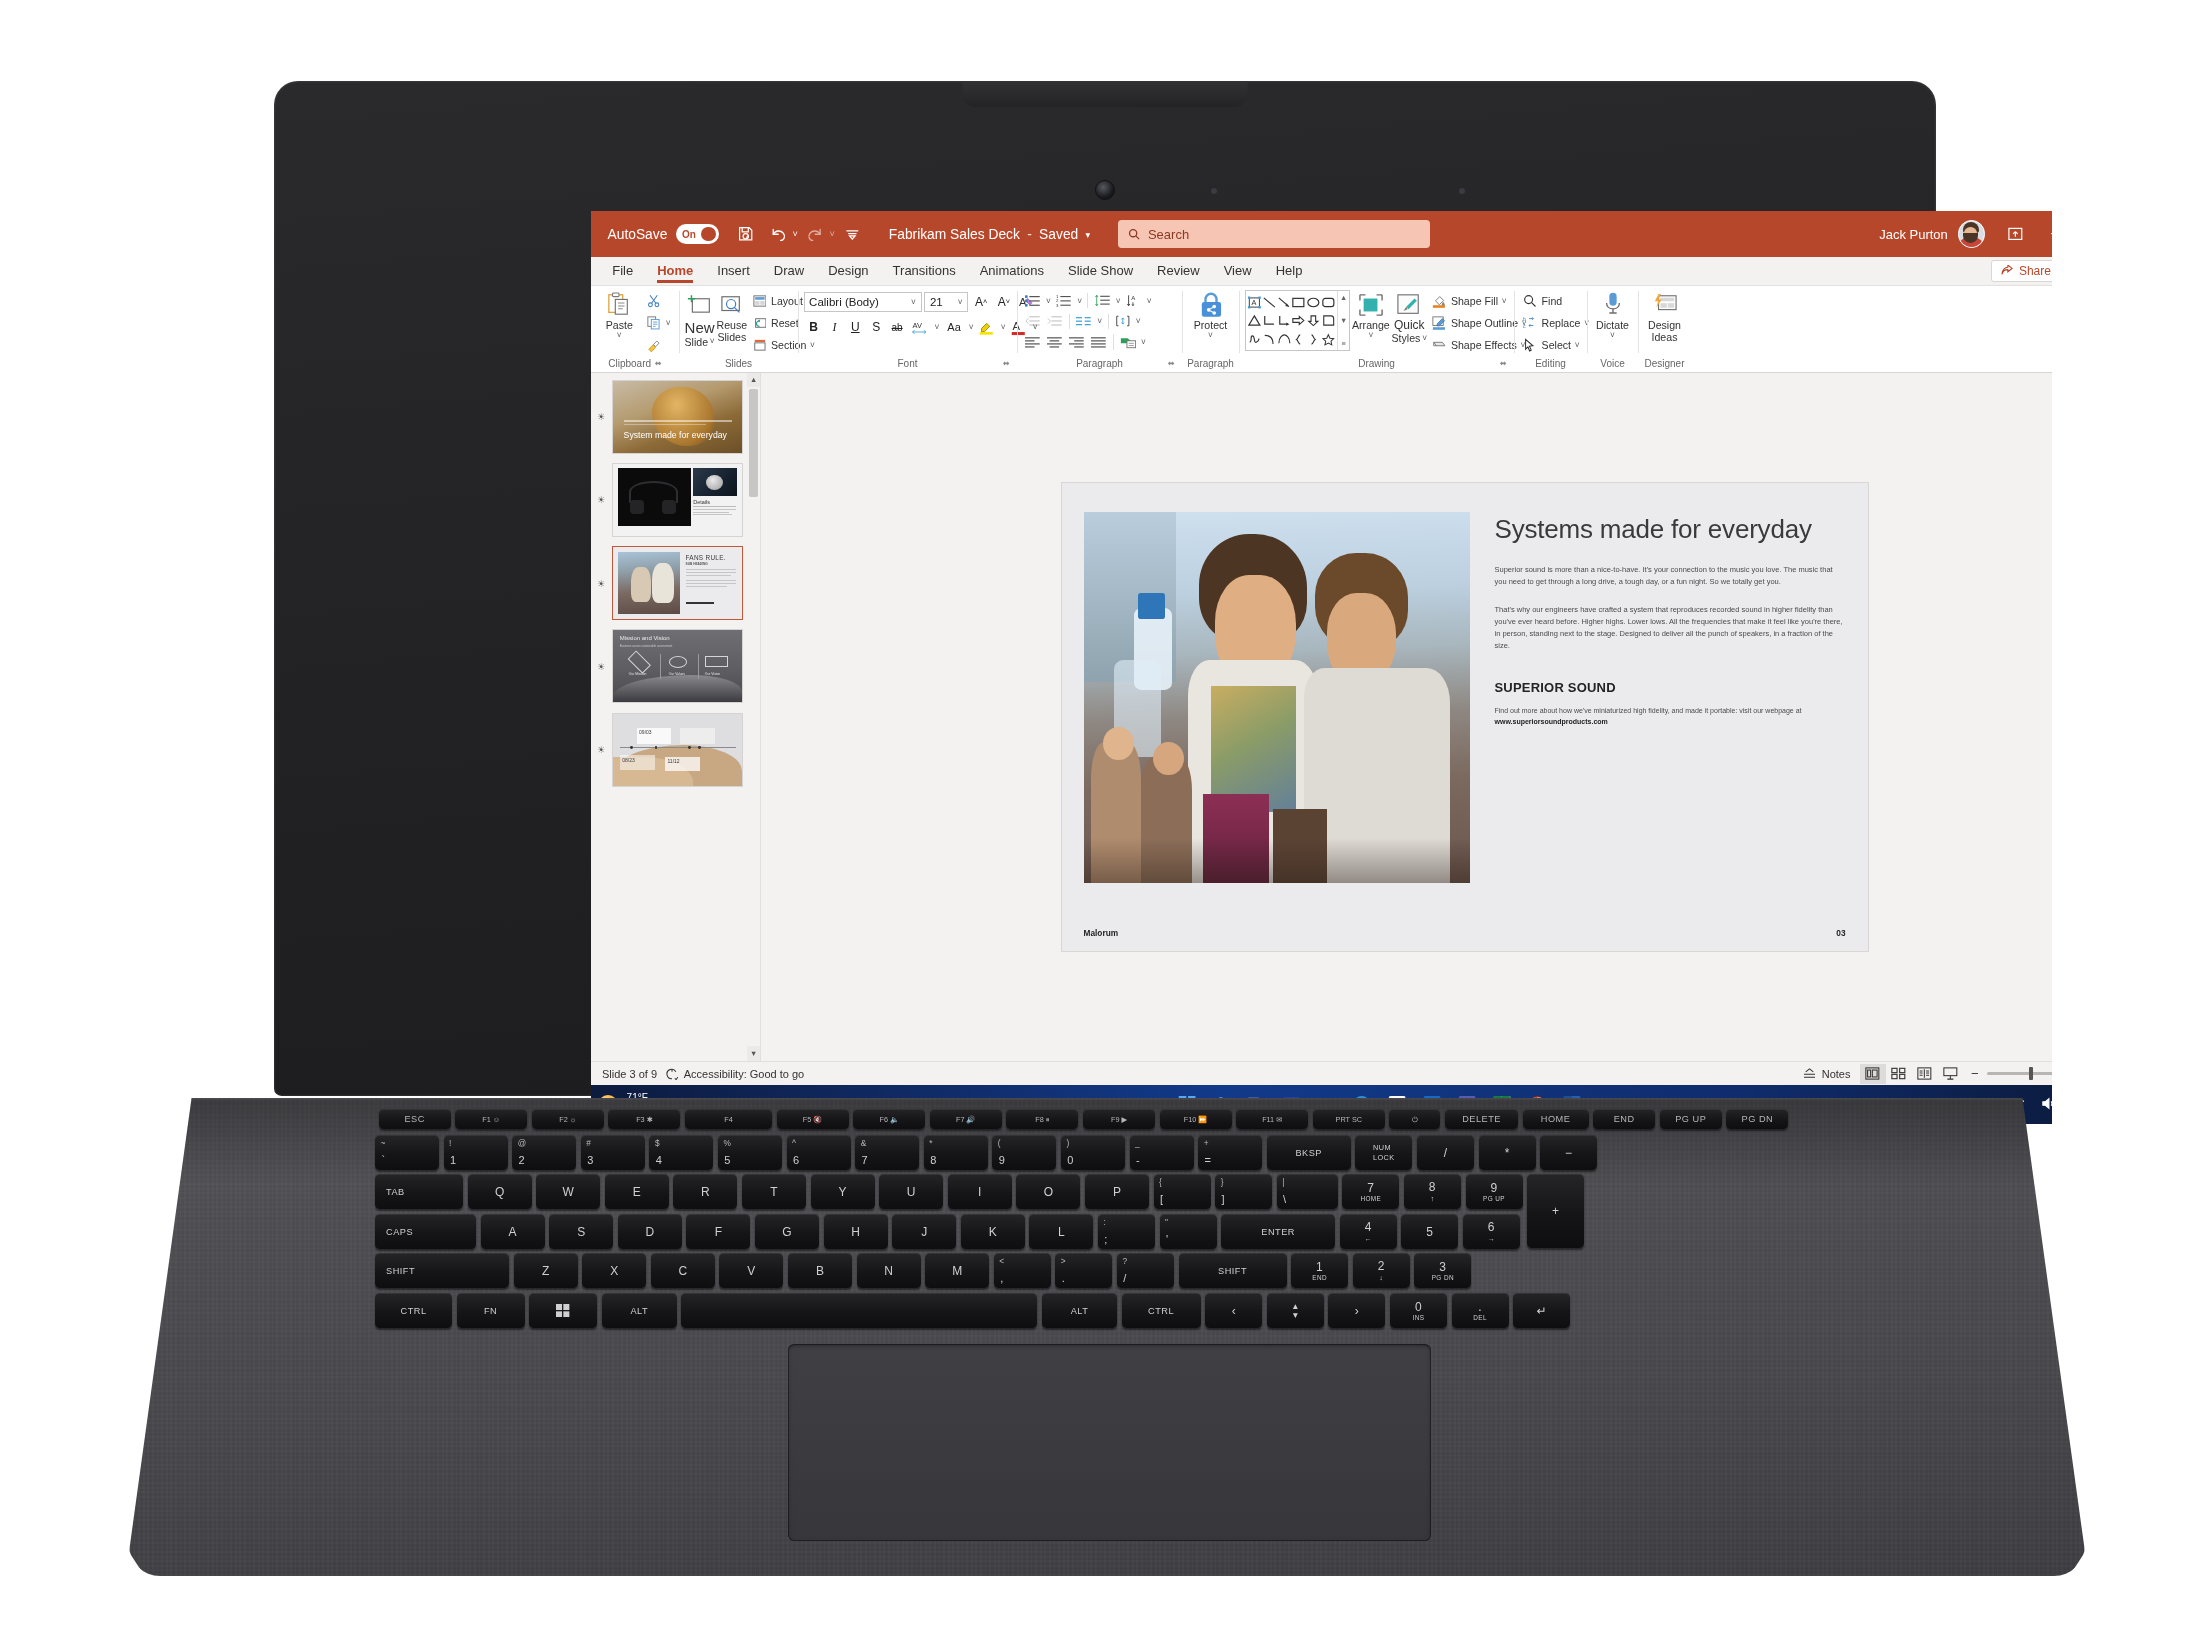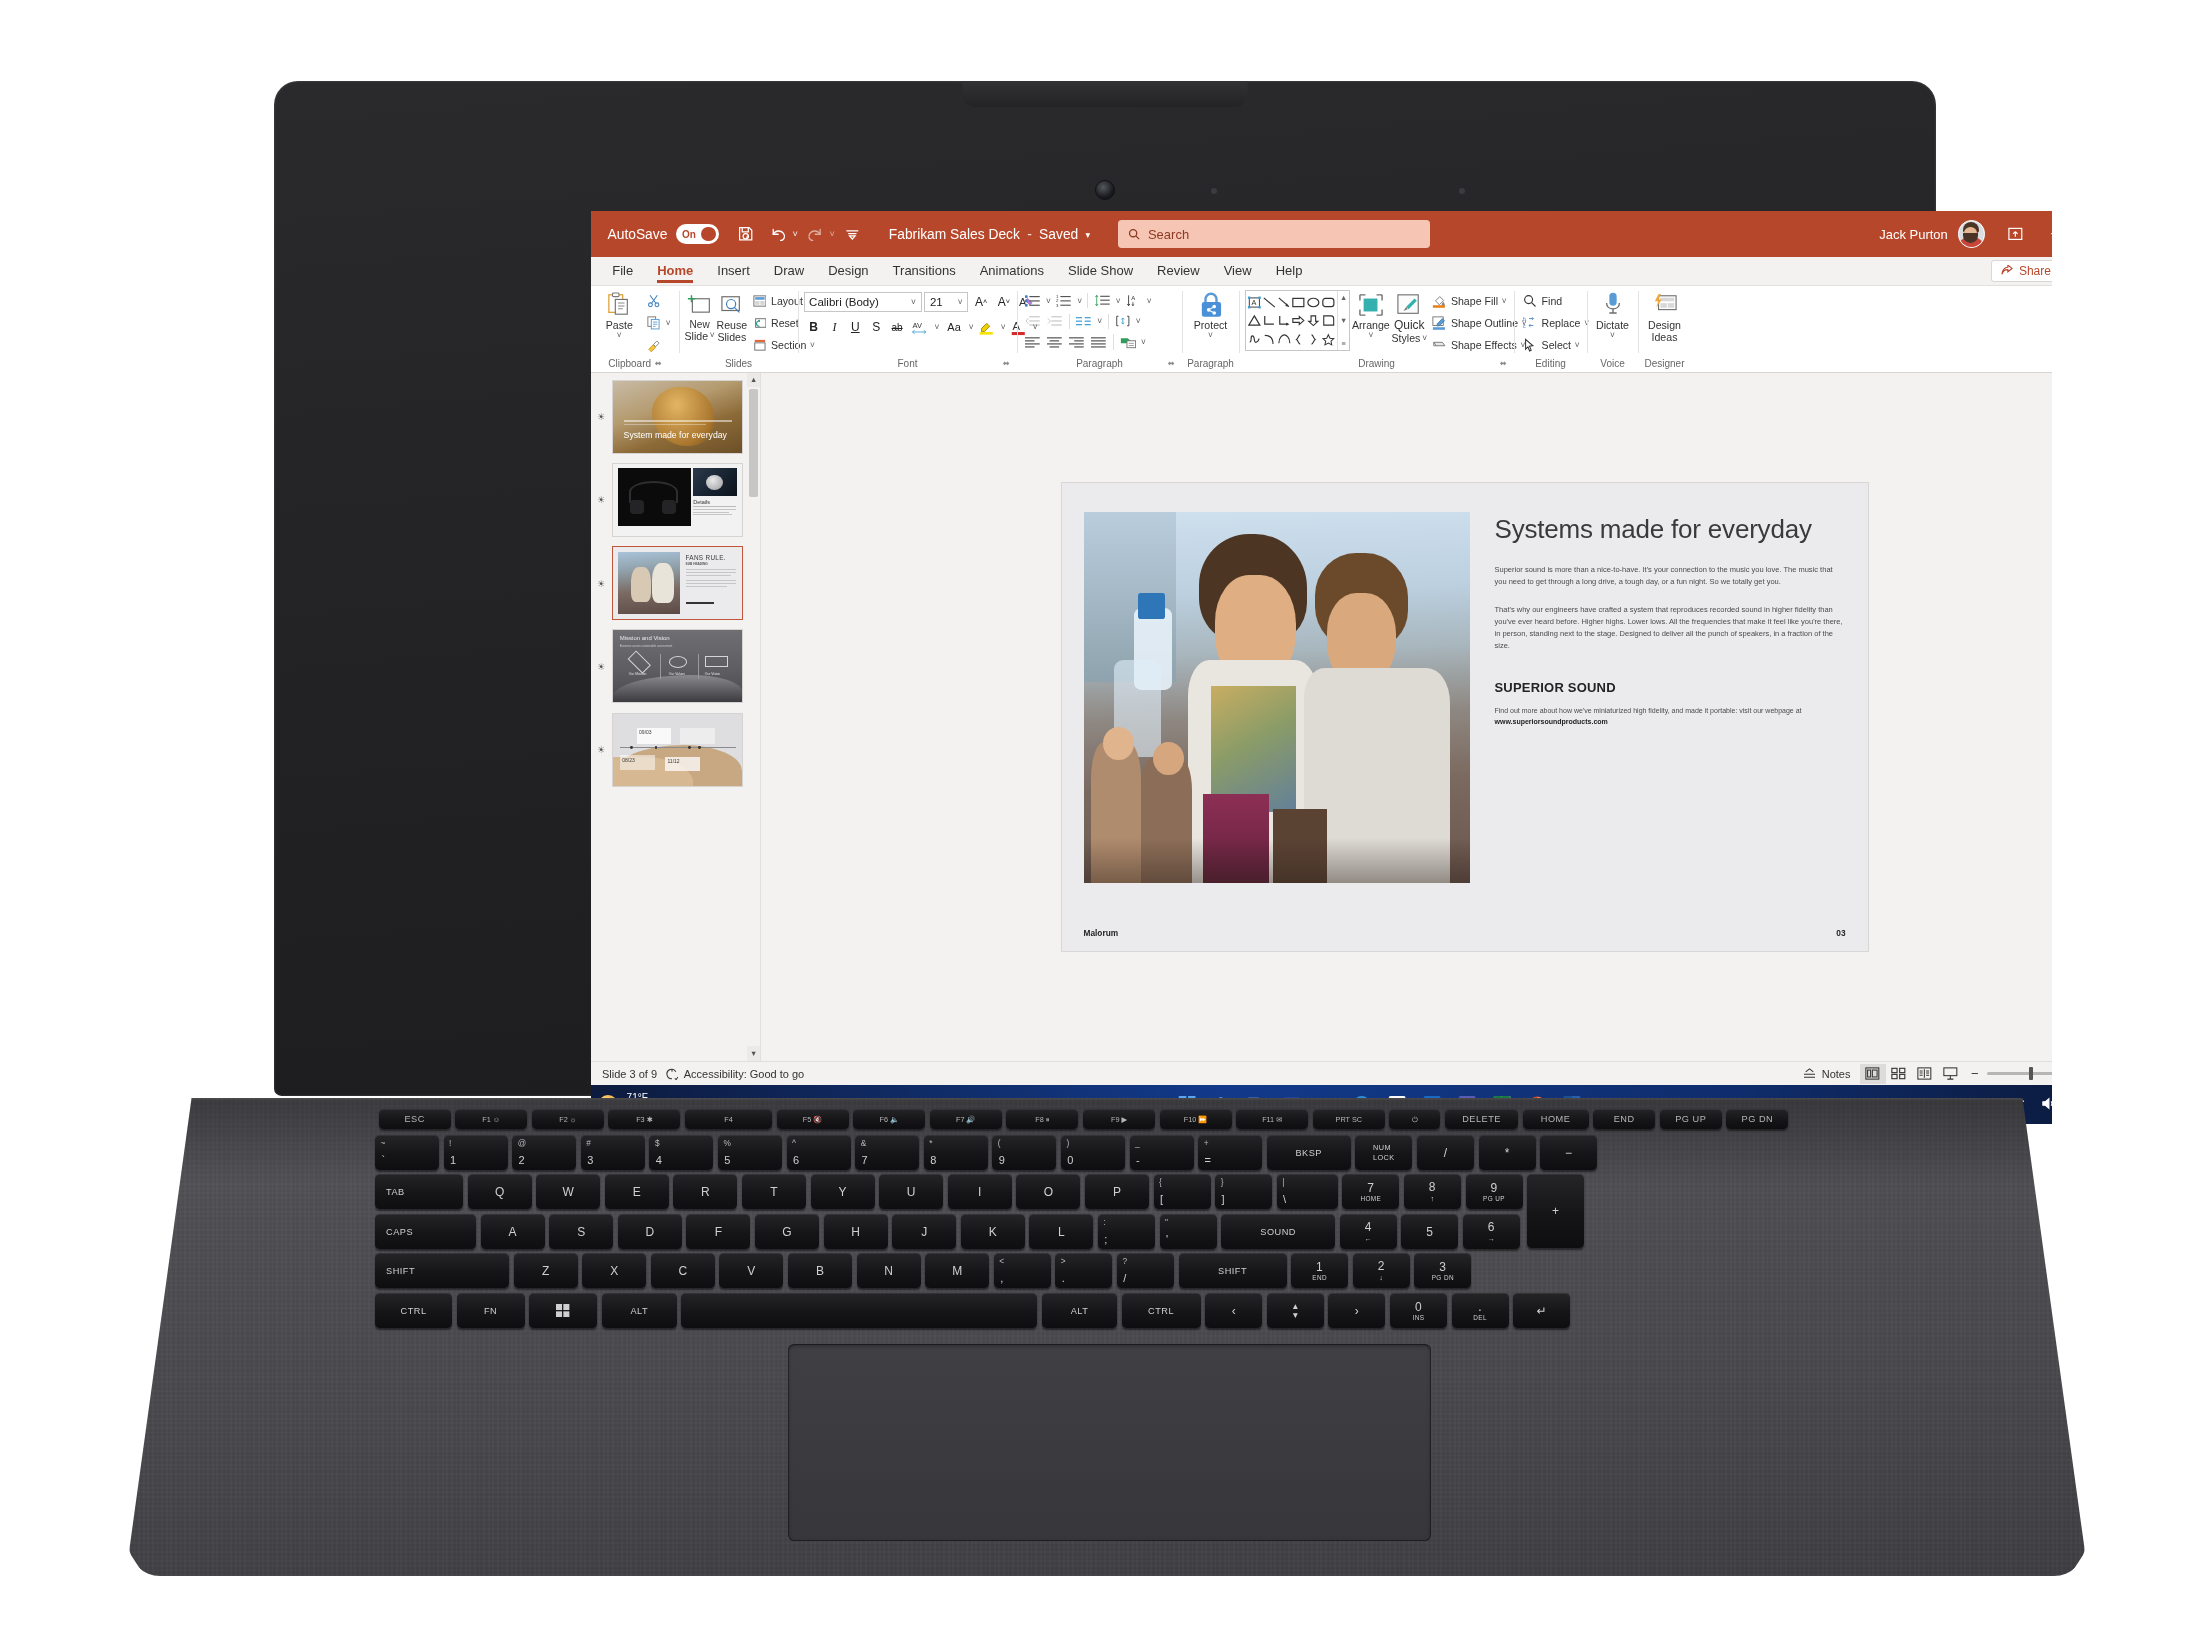--- a/index.html
+++ b/index.html
@@ -478,21 +478,21 @@
 
           <div class="rgroup" style="width:119px">
             <div class="rg-body">
               <div class="bigbtn" style="width:39px">
                 <span class="ico">
                   <svg width="25" height="22" viewBox="0 0 28 24" fill="none">
                     <rect x="6" y="5" width="19" height="15" fill="#fff" stroke="#6e6e6e" stroke-width="1.3"></rect>
                     <path d="M5 1v8M1 5h8" stroke="#2e9e5b" stroke-width="1.6"></path>
                   </svg>
                 </span>
-                <span style="font-size:10px">New</span>
+                <span style="font-size:15px">New</span>
                 <span style="display:flex;gap:1.8px;align-items:center">
                   <span style="font-size:10.6px">Slide</span>
                   <span class="cv">˅</span>
                 </span>
               </div>
               <div class="bigbtn" style="width:37px">
                 <span class="ico">
                   <svg width="24" height="22" viewBox="0 0 26 24" fill="none">
                     <rect x="2" y="3" width="19" height="15" fill="#fff" stroke="#6e6e6e" stroke-width="1.3"></rect>
                     <circle cx="12" cy="11" r="5" stroke="#3d7fbf" stroke-width="1.3"></circle>
@@ -1520,21 +1520,21 @@
         <div class="key" style="width:64px;height:35px">K</div>
         <div class="key" style="width:64px;height:35px">L</div>
         <div class="key" style="width:57px;height:35px">
             <sup>:</sup>
             <span class="sub">;</span>
           </div>
         <div class="key" style="width:57px;height:35px">
             <sup>"</sup>
             <span class="sub">'</span>
           </div>
-        <div class="key small" style="width:114px;height:35px">SOUND</div>
+        <div class="key small" style="width:114px;height:35px">ENTER</div>
         <div class="key tiny" style="width:57px;height:35px;flex-direction:column;font-size:12px">4<span style="font-size:7.3px">←</span></div>
         <div class="key tiny" style="width:57px;height:35px;font-size:12px">5</div>
         <div class="key tiny" style="width:57px;height:35px;flex-direction:column;font-size:12px">6<span style="font-size:7.3px">→</span></div>
       </div>
 
       <div class="krow" style="top:144px; left:0px;">
         <div class="key small" style="width:134px;height:35px;justify-content:flex-start;padding-left:11px">SHIFT</div>
         <div class="key" style="width:64px;height:35px">Z</div>
         <div class="key" style="width:64px;height:35px">X</div>
         <div class="key" style="width:64px;height:35px">C</div>

